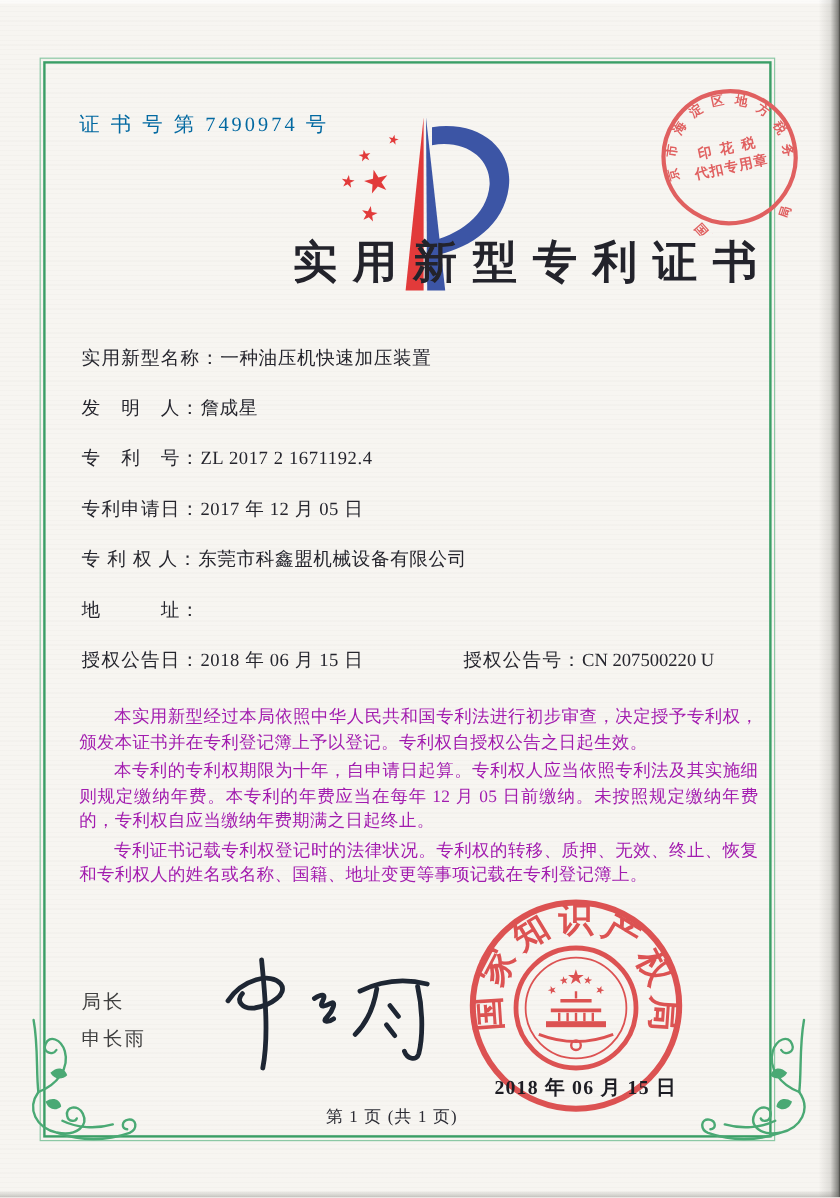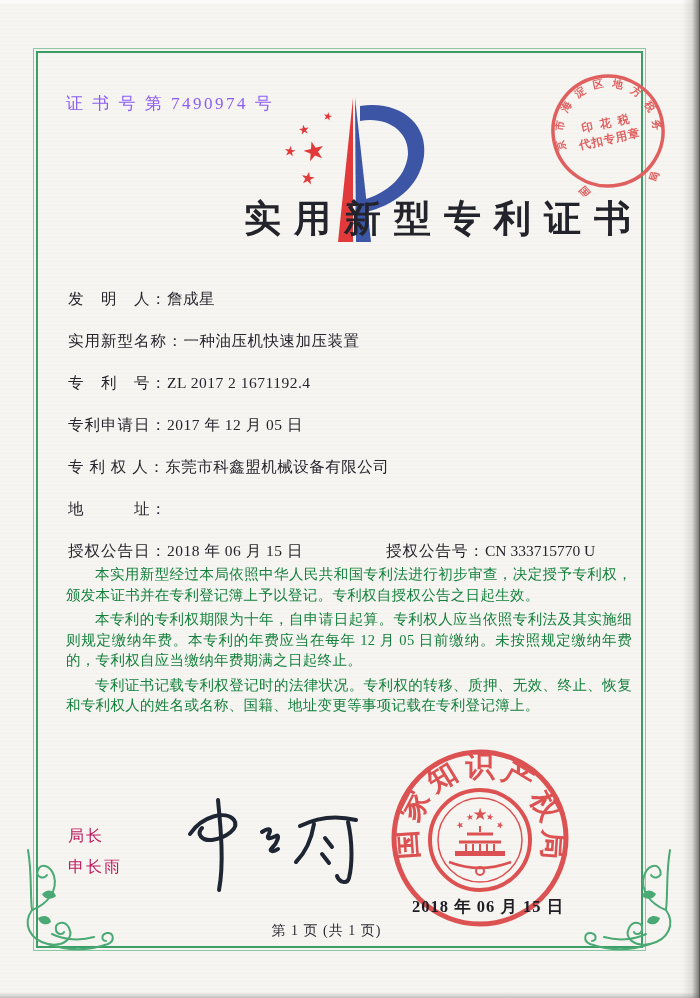--- a/index.html
+++ b/index.html
@@ -11,32 +11,32 @@
   
   .edge-right{position:absolute;top:0;right:0;bottom:0;width:18px;
         background:linear-gradient(to right, rgba(110,110,104,0) 0%, rgba(110,110,104,0.18) 55%, rgba(70,70,66,0.65) 92%, #3f3f3b 100%);}
   .edge-bottom{position:absolute;left:0;right:0;bottom:0;height:6px;
         background:linear-gradient(to bottom, rgba(100,100,94,0) 0%, rgba(100,100,94,0.35) 100%);}
   .edge-top{position:absolute;left:0;right:0;top:0;height:3px;background:rgba(255,255,255,0.6);}
   
   .frame{position:absolute;left:33px;top:48px;width:611px;height:901px;border:1px solid #8cc8a5;}
   .frame-inner{position:absolute;inset:2px;border:2px solid #3a9e66;}
   
-  .cert-no{position:absolute;left:66px;top:92px;font-size:17px;letter-spacing:2.5px;color:#8b5cf6;}
+  .cert-no{position:absolute;left:66px;top:92px;font-size:17px;letter-spacing:2.5px;color:#0369a1;}
   .title{position:absolute;left:33px;top:194px;width:611px;text-align:right;
         font-size:37px;font-weight:700;letter-spacing:13px;color:#23232b;}
   .fields{position:absolute;left:68px;top:287px;width:560px;font-size:15.5px;color:#25252d;}
   .field-row{display:flex;line-height:23px;margin-bottom:19px;position:relative;}
   .field-row .lbl{white-space:nowrap;letter-spacing:1px;}
   .field-row .val{flex:1;letter-spacing:0.5px;}
   .gazette{position:absolute;left:318px;top:0;display:flex;white-space:nowrap;}
-  .paras{position:absolute;left:66px;top:564px;width:566px;font-size:14.5px;line-height:20.5px;
-        color:#15803d;text-align:justify;}
+  .paras{position:absolute;left:66px;top:588px;width:566px;font-size:14.5px;line-height:20.5px;
+        color:#a21caf;text-align:justify;}
   .paras p{margin:0 0 4px;text-indent:2em;letter-spacing:0.3px;}
-  .signer{position:absolute;left:68px;top:820px;font-size:16px;line-height:31px;color:#be185d;letter-spacing:2px;}
+  .signer{position:absolute;left:68px;top:820px;font-size:16px;line-height:31px;color:#404040;letter-spacing:2px;}
   .footer{position:absolute;left:21px;top:922px;width:611px;text-align:center;font-size:14px;
         letter-spacing:1px;color:#2b2b33;}
   .sig-svg{position:absolute;left:168px;top:786px;}
   .logo-svg{position:absolute;left:268px;top:96px;}
   .seal-svg{position:absolute;left:390px;top:748px;}
   .seal-date{position:absolute;left:412px;top:896px;font-size:16.5px;font-weight:600;
         letter-spacing:1px;color:#1d1d24;}
   .stamp-svg{position:absolute;left:549px;top:72px;transform:rotate(-12deg);}
   .flourish{position:absolute;}
   .fl-left{left:8px;top:848px;}
@@ -105,26 +105,26 @@
       <textPath href="#stampBottom" startOffset="50%" text-anchor="middle" textLength="104">国家知识产权局</textPath>
     </text>
     <text x="0" y="-4" font-size="11.5" fill="#e06060" font-weight="bold" text-anchor="middle" letter-spacing="2">印 花 税</text>
     <text x="0" y="12" font-size="11.5" fill="#e06060" font-weight="bold" text-anchor="middle" letter-spacing="1">代扣专用章</text>
   </svg>
 
   <div class="title">实用新型专利证书</div>
 
   <div class="fields">
     <div class="field-row">
+      <span class="lbl">实用新型名称：</span>
+      <span class="val">一种油压机快速加压装置</span>
+    </div>
+    <div class="field-row">
       <span class="lbl">发　明　人：</span>
       <span class="val">詹成星</span>
-    </div>
-    <div class="field-row">
-      <span class="lbl">实用新型名称：</span>
-      <span class="val">一种油压机快速加压装置</span>
     </div>
     <div class="field-row">
       <span class="lbl">专　利　号：</span>
       <span class="val">ZL 2017 2 1671192.4</span>
     </div>
     <div class="field-row">
       <span class="lbl">专利申请日：</span>
       <span class="val">2017 年 12 月 05 日</span>
     </div>
     <div class="field-row">
@@ -132,21 +132,21 @@
       <span class="val">东莞市科鑫盟机械设备有限公司</span>
     </div>
     <div class="field-row">
       <span class="lbl">地　　　址：</span>
     </div>
     <div class="field-row">
       <span class="lbl">授权公告日：</span>
       <span class="val">2018 年 06 月 15 日</span>
       <span class="gazette">
         <span class="lbl">授权公告号：</span>
-        <span>CN 333715770 U</span>
+        <span>CN 207500220 U</span>
       </span>
     </div>
   </div>
 
   <div class="paras">
     <p>本实用新型经过本局依照中华人民共和国专利法进行初步审查，决定授予专利权，颁发本证书并在专利登记簿上予以登记。专利权自授权公告之日起生效。</p>
     <p>本专利的专利权期限为十年，自申请日起算。专利权人应当依照专利法及其实施细则规定缴纳年费。本专利的年费应当在每年 12 月 05 日前缴纳。未按照规定缴纳年费的，专利权自应当缴纳年费期满之日起终止。</p>
     <p>专利证书记载专利权登记时的法律状况。专利权的转移、质押、无效、终止、恢复和专利权人的姓名或名称、国籍、地址变更等事项记载在专利登记簿上。</p>
   </div>
 

